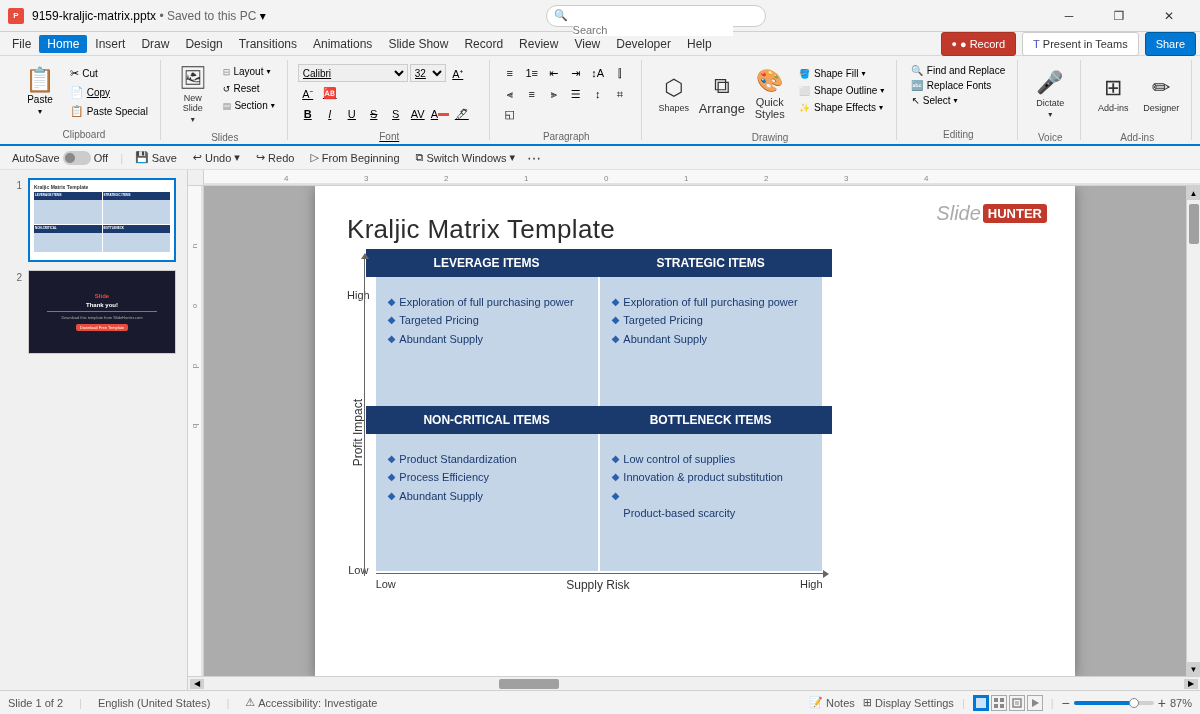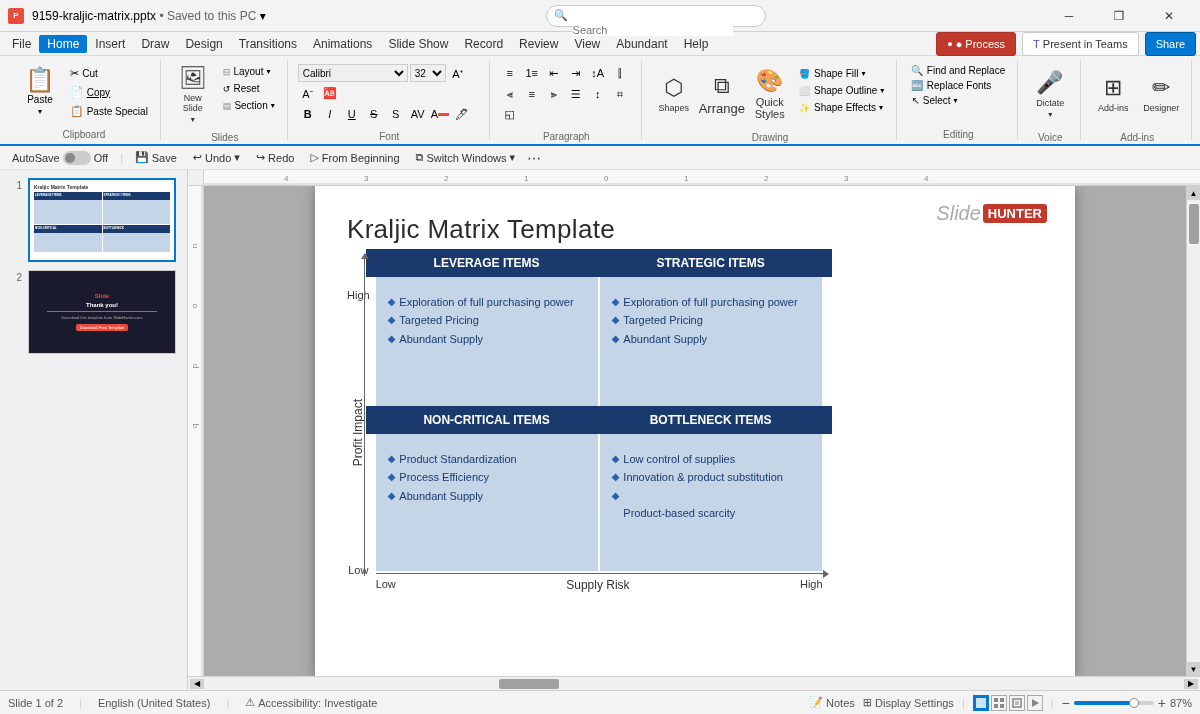--- a/index.html
+++ b/index.html
@@ -123,26 +123,26 @@
   <span class="menu-item active">Home</span>
   <span class="menu-item">Insert</span>
   <span class="menu-item">Draw</span>
   <span class="menu-item">Design</span>
   <span class="menu-item">Transitions</span>
   <span class="menu-item">Animations</span>
   <span class="menu-item">Slide Show</span>
   <span class="menu-item">Record</span>
   <span class="menu-item">Review</span>
   <span class="menu-item">View</span>
-  <span class="menu-item">Abundant</span>
+  <span class="menu-item">Developer</span>
   <span class="menu-item">Help</span>
   <div id="ribbon-right" style="margin-left:auto;display:flex;gap:6px;align-items:center;">
     <button class="ribbon-action-btn" style="background:#c0392b;color:white;border:1px solid #a93226;height:24px;padding:0 10px;border-radius:3px;font-size:11px;cursor:pointer;display:flex;align-items:center;gap:3px;">
       <span style="font-size:9px;">●</span>
-      <span style="font-size:11px;">● Process</span>
+      <span style="font-size:11px;">● Record</span>
     </button>
     <button class="ribbon-action-btn" style="background:white;color:#333;border:1px solid #ccc;height:24px;padding:0 10px;border-radius:3px;font-size:11px;cursor:pointer;display:flex;align-items:center;gap:3px;">
       <span style="color:#464eb8;">T</span>
       <span>Present in Teams</span>
     </button>
     <button class="ribbon-action-btn" style="background:#0078d4;color:white;border:1px solid #005a9e;height:24px;padding:0 10px;border-radius:3px;font-size:11px;cursor:pointer;">
       <span>Share</span>
     </button>
   </div>
 </div>
@@ -188,21 +188,21 @@
         <div class="small-btn">
           <span style="font-size:9px;color:#888">▤</span>
           <span style="font-size:10px;">Section</span>
           <span style="font-size:8px;">▾</span>
         </div>
       </div>
     </div>
     <div class="ribbon-group-label">Slides</div>
   </div>
 
-  <div class="ribbon-group" style="min-width:200px;">
+  <div class="ribbon-group" style="min-width:200px;text-decoration:underline;">
     <div class="ribbon-group-content" style="flex-direction:column;gap:3px;">
       <div class="font-row">
         <select class="font-select">
           <option>Calibri</option>
         </select>
         <select class="font-size-select">
           <option>32</option>
         </select>
         <div class="format-btn" title="Increase Font">A⁺</div>
         <div class="format-btn" title="Decrease Font">A⁻</div>

